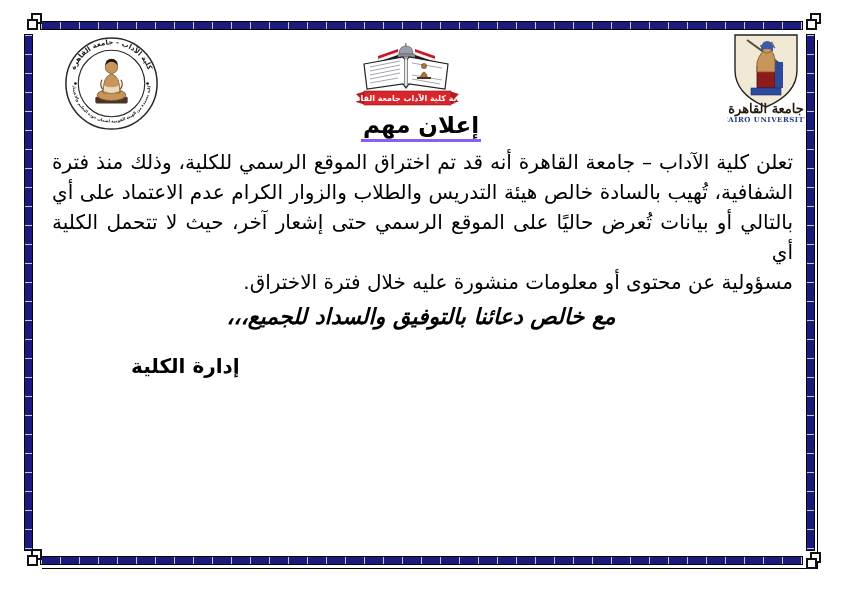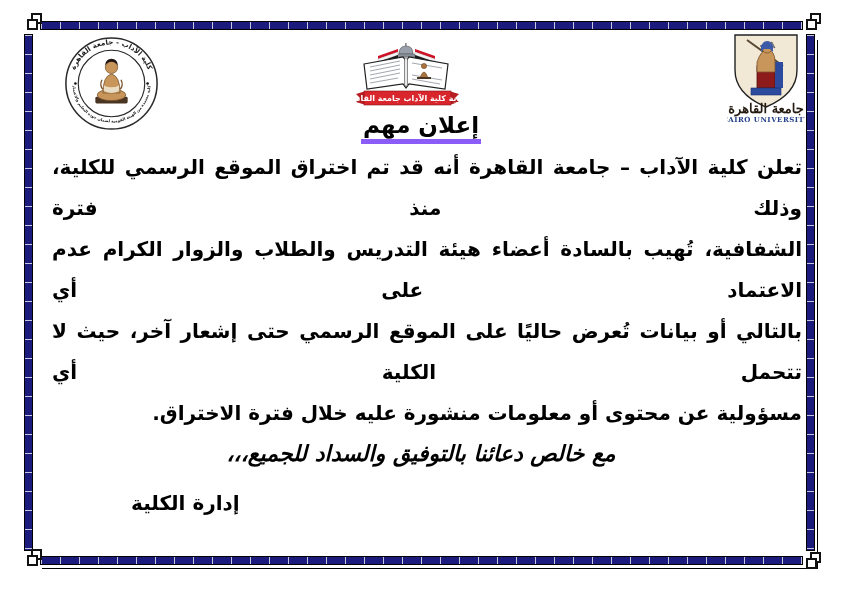--- a/index.html
+++ b/index.html
@@ -25,22 +25,22 @@
   .c-tr{left:801px;top:13px;}
   .c-bl{left:22px;top:549px;}
   .c-br{left:801px;top:552px;}
   
   .seal-left{position:absolute;left:64px;top:36px;width:95px;height:95px;}
   .logo-center{position:absolute;left:350px;top:42px;width:115px;height:66px;}
   .logo-right{position:absolute;left:727px;top:32px;width:78px;height:92px;}
   
   .text{position:absolute;left:36px;top:112px;width:770px;direction:rtl;color:#000;}
   .title{text-align:center;font-size:23px;font-weight:bold;margin-bottom:9px;}
-  .title span{border-bottom:5px solid #8b5cf6;padding:0 2px 1px 2px;}
-  .line{font-size:20px;font-weight:bold;line-height:41px;padding:0 4px 0 16px;}
+  .title span{border-bottom:3px solid #8b5cf6;padding:0 2px 1px 2px;}
+  .line{font-size:20px;font-weight:normal;line-height:30px;padding:0 13px 0 16px;}
   .just{text-align:justify;text-align-last:justify;}
   .cent{text-align:right;}
   .closing{text-align:center;font-size:22px;font-weight:bold;font-style:italic;line-height:40px;}
   .signature{text-align:left;font-size:20px;font-weight:bold;padding-left:95px;margin-top:17px;}
 </style>
 </head>
 <body>
 
 <div class="page">
 
@@ -141,20 +141,20 @@
     </g>
     <text x="39" y="81" text-anchor="middle" font-size="13" font-weight="bold" fill="#241a10" font-family="'DejaVu Serif','Liberation Serif',serif">جامعة القاهرة</text>
     <text x="39" y="90" text-anchor="middle" font-size="7" font-weight="bold" fill="#27408b" letter-spacing="0.5" font-family="'DejaVu Serif','Liberation Serif',serif">CAIRO UNIVERSITY</text>
   </svg>
 
   <div class="text">
     <div class="title">
       <span>إعلان مهم</span>
     </div>
     <div class="line just">تعلن كلية الآداب – جامعة القاهرة أنه قد تم اختراق الموقع الرسمي للكلية، وذلك منذ فترة</div>
-    <div class="line just">الشفافية، تُهيب بالسادة أعضاء هيئة التدريس والطلاب والزوار الكرام عدم الاعتماد على أي</div>
+    <div class="line just">الشفافية، تُهيب بالسادة خالص هيئة التدريس والطلاب والزوار الكرام عدم الاعتماد على أي</div>
     <div class="line just">بالتالي أو بيانات تُعرض حاليًا على الموقع الرسمي حتى إشعار آخر، حيث لا تتحمل الكلية أي</div>
     <div class="line cent">مسؤولية عن محتوى أو معلومات منشورة عليه خلال فترة الاختراق.</div>
     <div class="closing">مع خالص دعائنا بالتوفيق والسداد للجميع،،،</div>
     <div class="signature">إدارة الكلية</div>
   </div>
 
 </div>
 
 </body></html>

